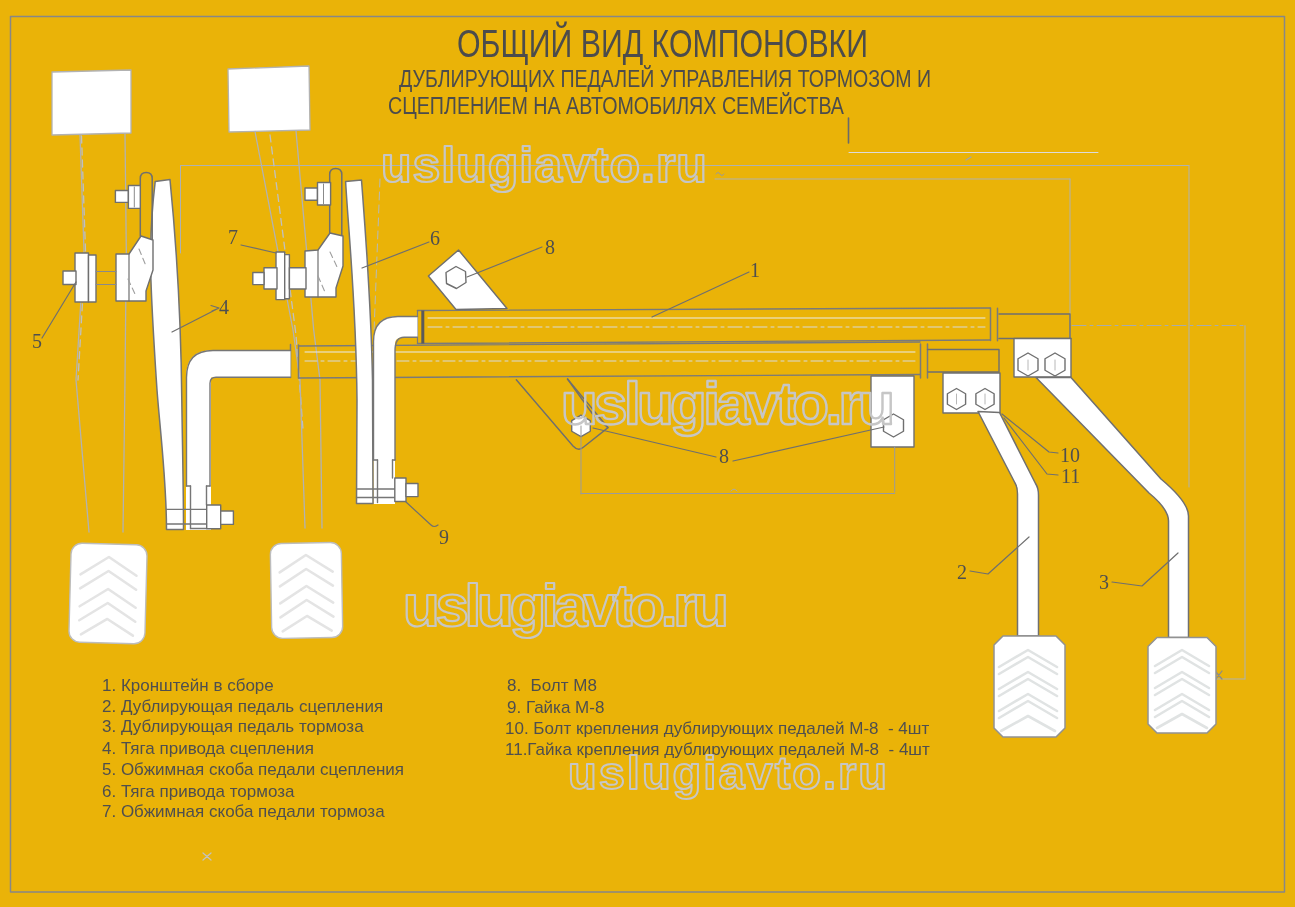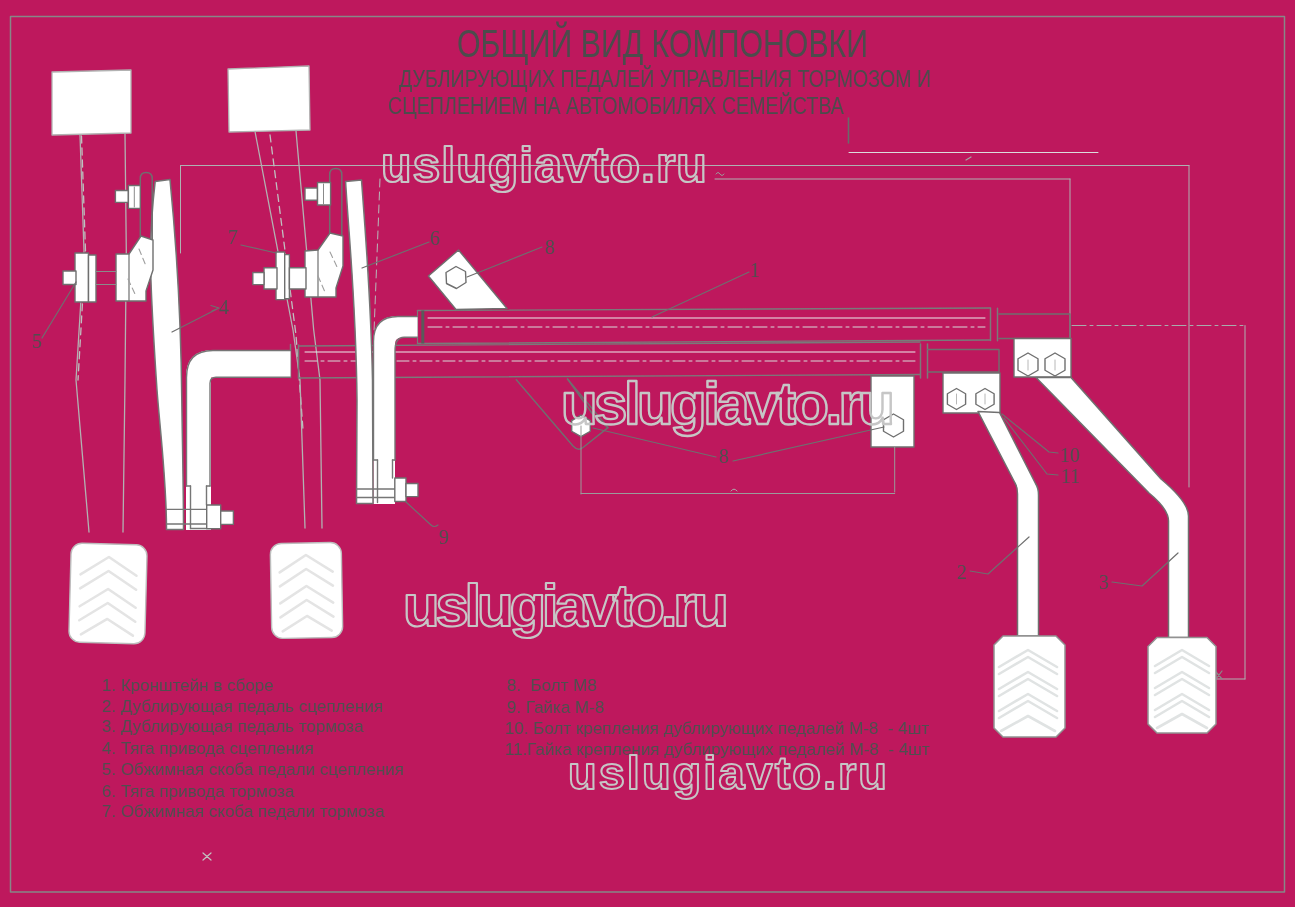--- a/index.html
+++ b/index.html
@@ -1,16 +1,16 @@
 <!DOCTYPE html>
 <html><head>
 <meta charset="utf-8">
 <style>
 html,body{margin:0;padding:0;background:#ffffff;}
-.page{position:relative;width:1295px;height:907px;overflow:hidden;background:#be185d;font-family:"Liberation Sans",sans-serif;}
+.page{position:relative;width:1295px;height:907px;overflow:hidden;background:#eab308;font-family:"Liberation Sans",sans-serif;}
 svg{position:absolute;top:0;left:0;}
 </style>
 </head>
 <body>
 <div class="page">
 <svg width="1295" height="907" viewBox="0 0 1295 907" fill="none" stroke-linecap="round" stroke-linejoin="round">
 
 <rect x="10.5" y="16.5" width="1274" height="875.5" stroke="#878787" stroke-width="1.5"></rect>
 
 <g fill="#4c4c4c" stroke="none" font-family="Liberation Sans, sans-serif">

